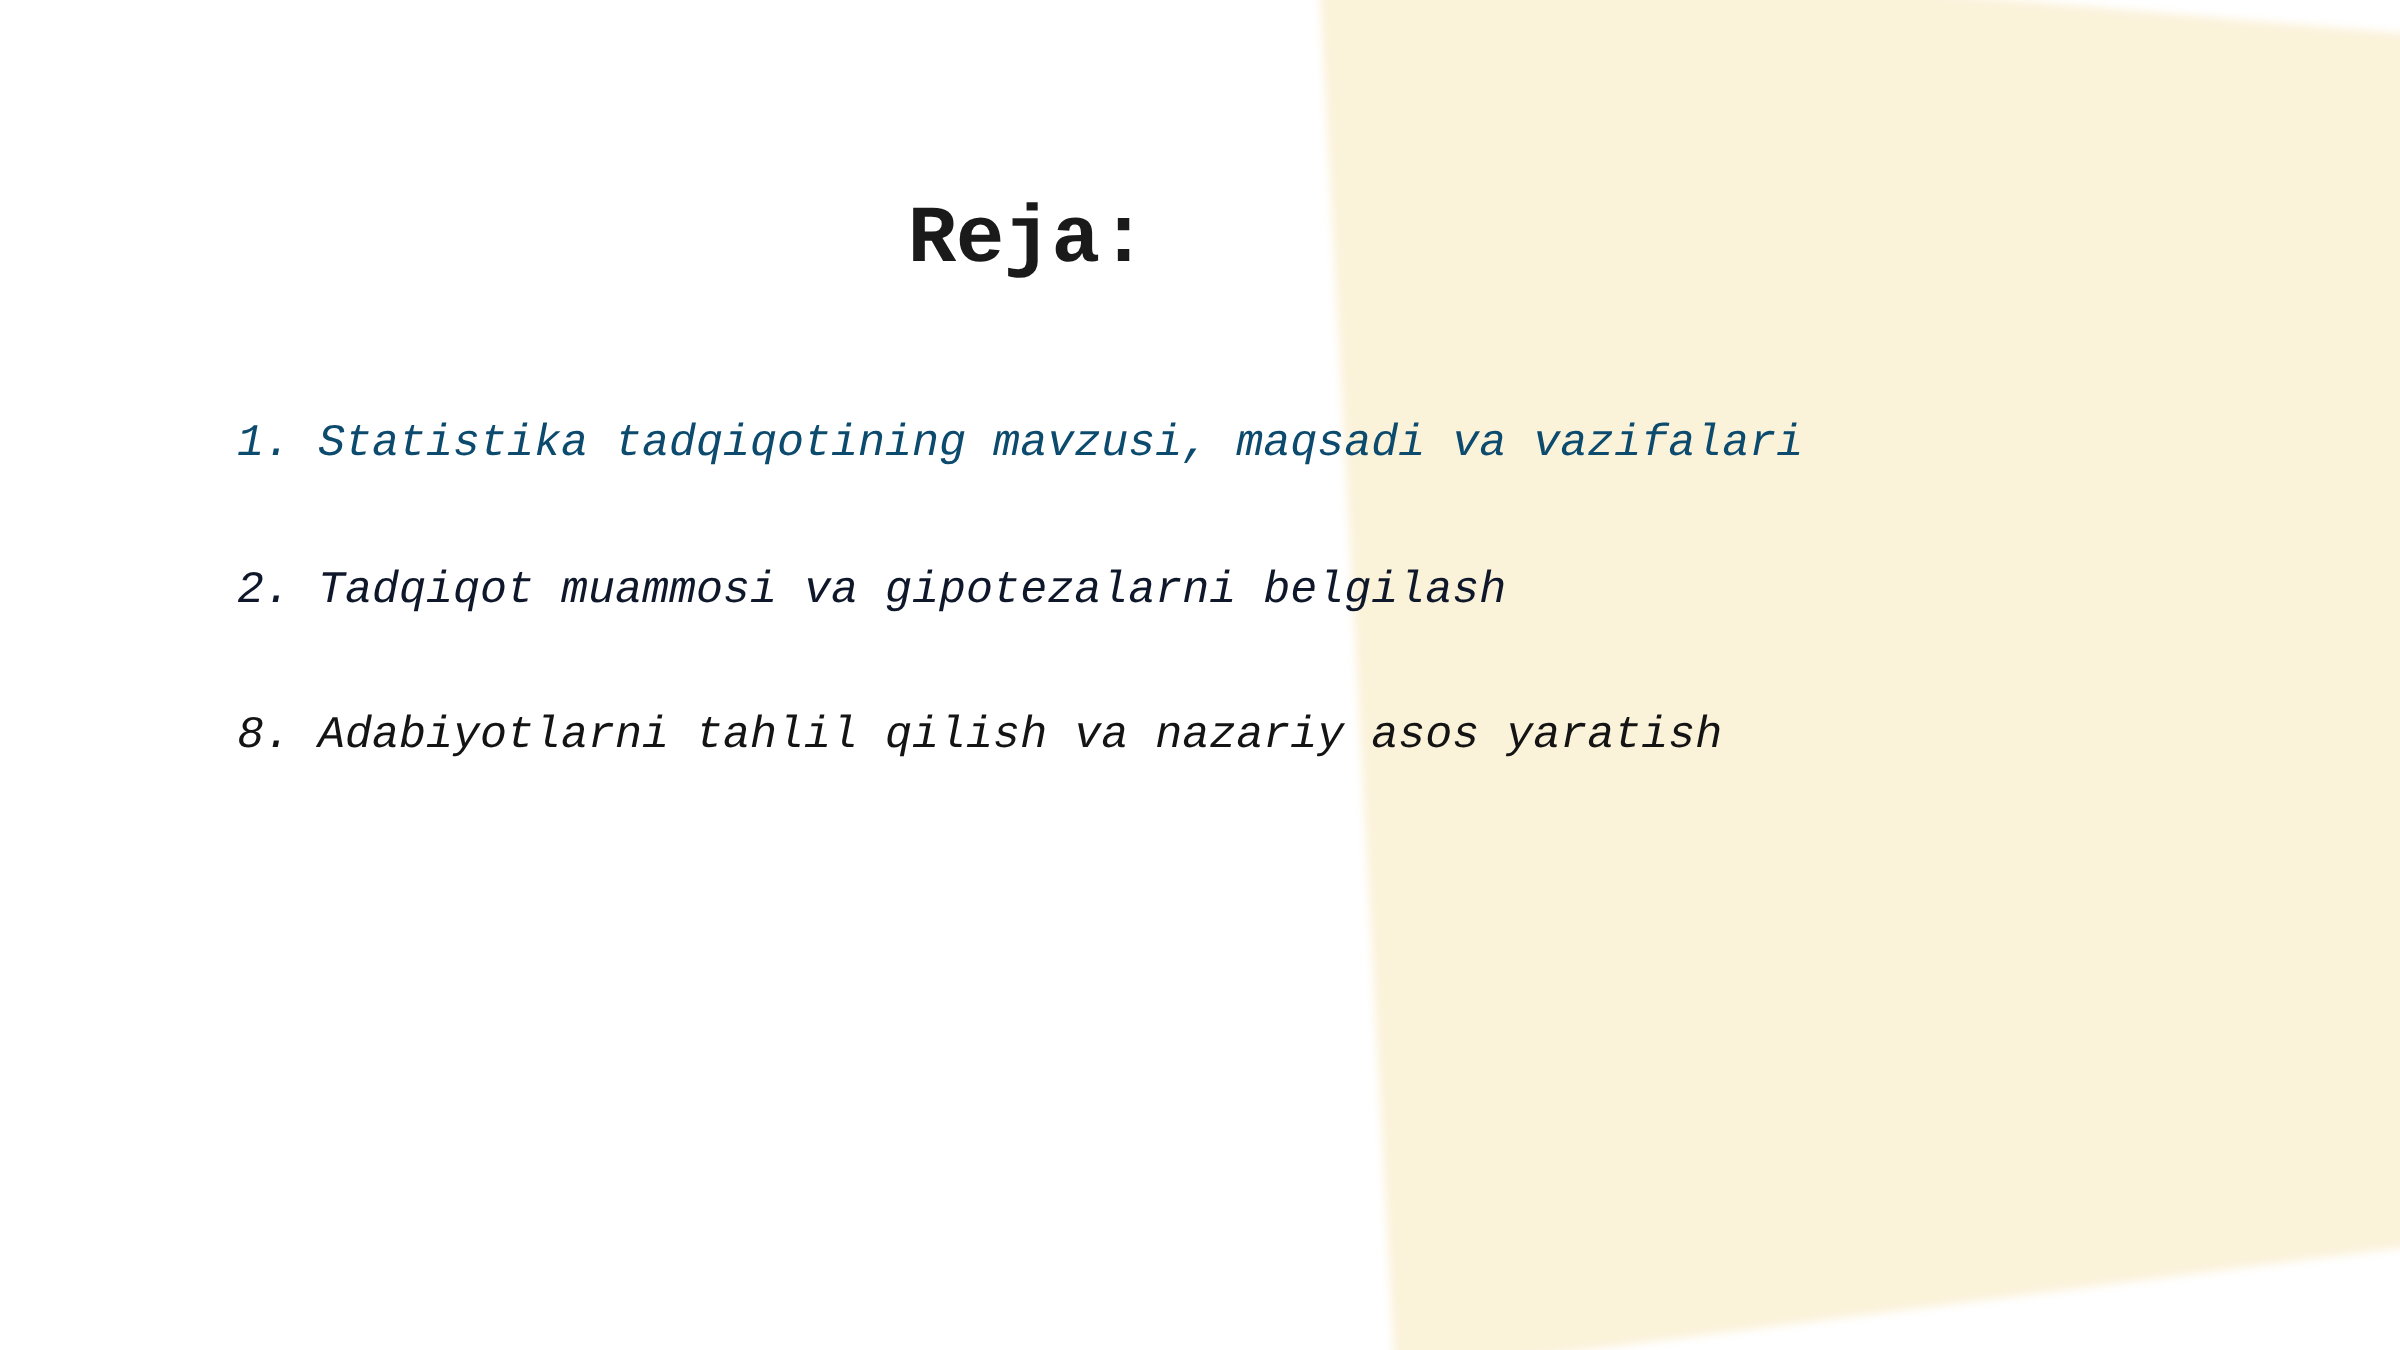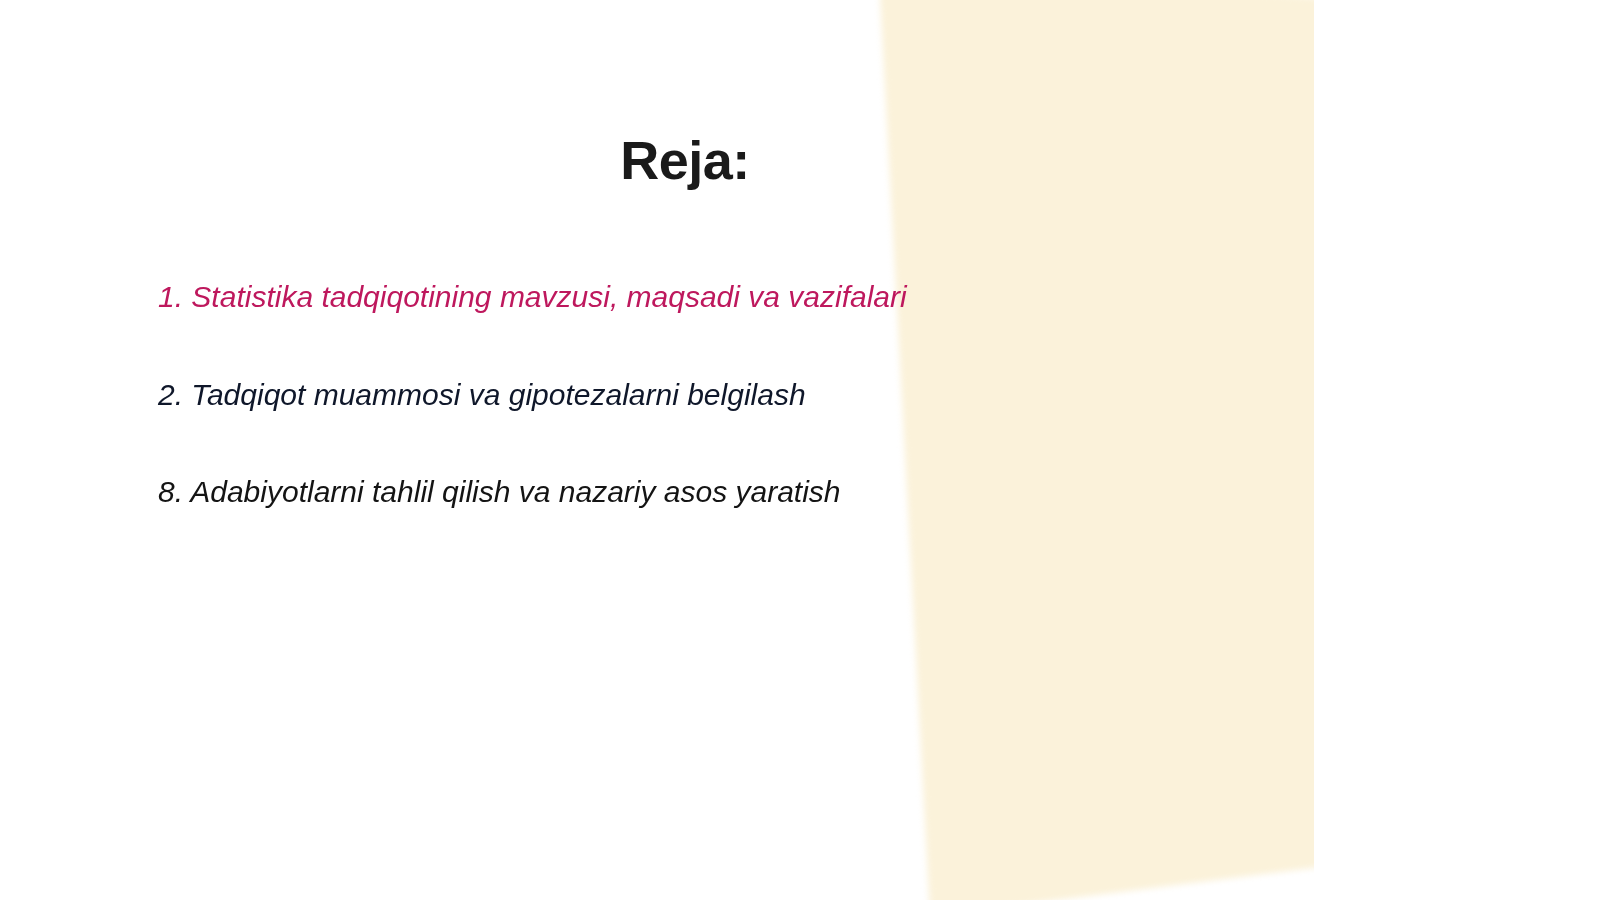--- a/index.html
+++ b/index.html
@@ -2,25 +2,25 @@
 <html><head>
 <meta charset="utf-8">
 <style>
   html, body {
     margin: 0;
     padding: 0;
     background: #ffffff;
   }
   #slide {
     position: relative;
-    width: 1314px;
+    width: 1600px;
     height: 900px;
     background: #ffffff;
     overflow: hidden;
-    font-family: Liberation Sans, sans-serif;
+    font-family: Liberation Mono, monospace;
   }
 
   
   #decor-layer {
     position: absolute;
     inset: 0;
     width: 1600px;
     height: 900px;
     pointer-events: none;
   }
@@ -70,19 +70,19 @@
 
   <svg id="decor-layer" viewBox="0 0 1600 900" preserveAspectRatio="none" aria-hidden="true">
     <polygon id="decor-shape" points="878,-40 1690,30 1616,830 930,916" fill="#fbf2da"></polygon>
   </svg>
 
   <div id="content">
 
     <div id="slide-title">Reja:</div>
 
     <div id="agenda-list">
-      <div class="agenda-item" style="color: #be185d;">1. Statistika tadqiqotining mavzusi, maqsadi va vazifalari</div>
+      <div class="agenda-item" style="color: #0c4a6e;">1. Statistika tadqiqotining mavzusi, maqsadi va vazifalari</div>
       <div class="agenda-item" style="color: #0f172a;">2. Tadqiqot muammosi va gipotezalarni belgilash</div>
       <div class="agenda-item" style="color: rgb(20, 20, 20);">8. Adabiyotlarni tahlil qilish va nazariy asos yaratish</div>
     </div>
 
   </div>
 </div>
 
 </body></html>

